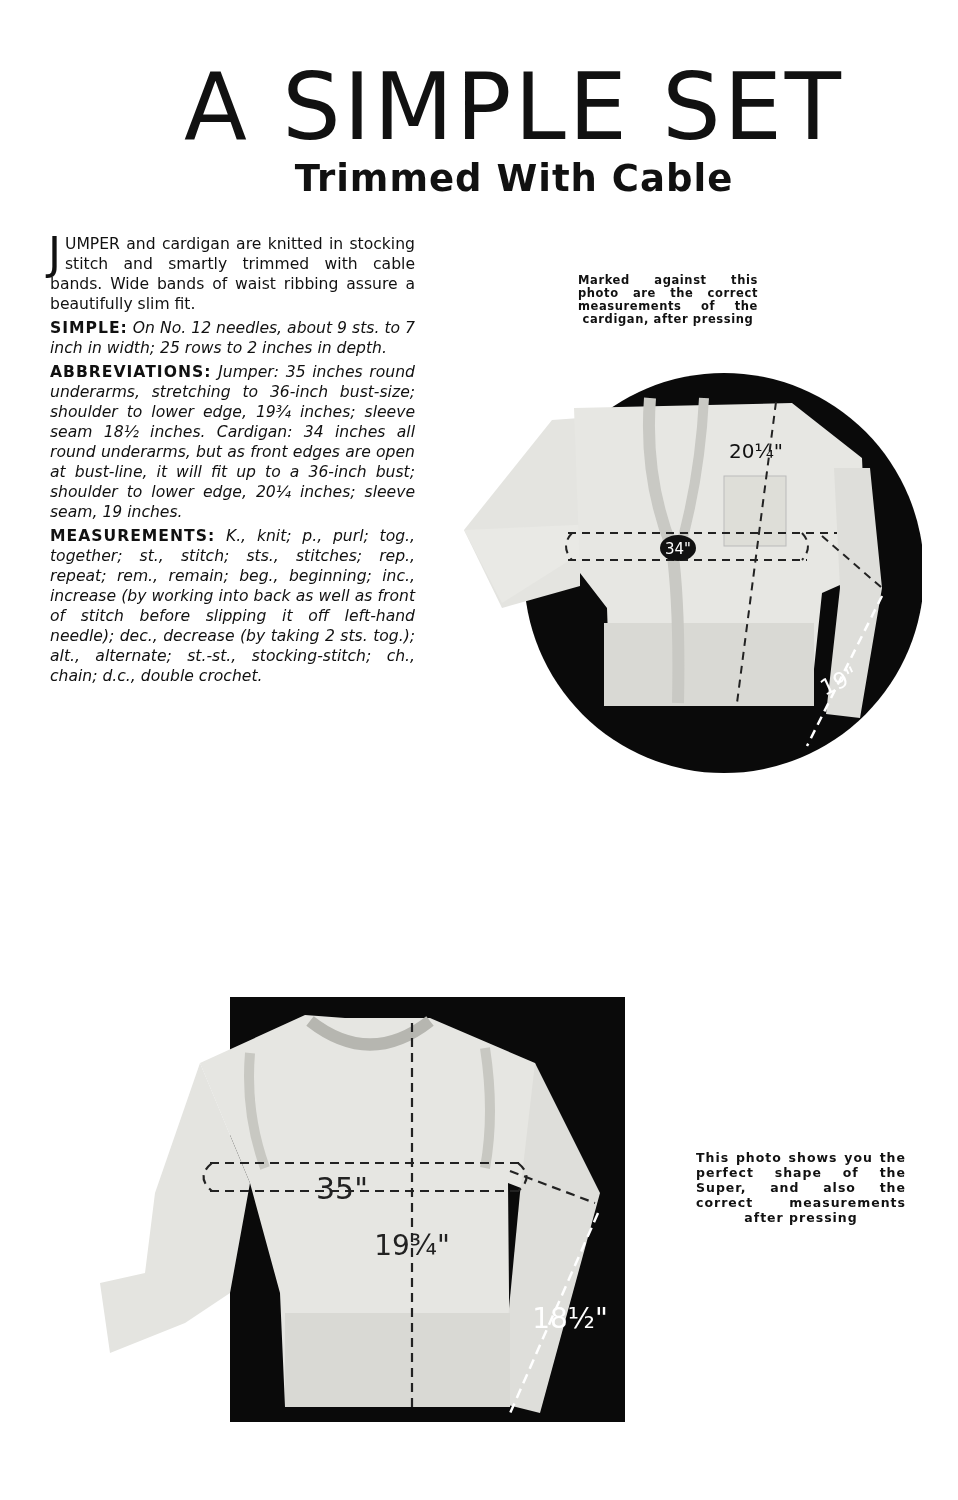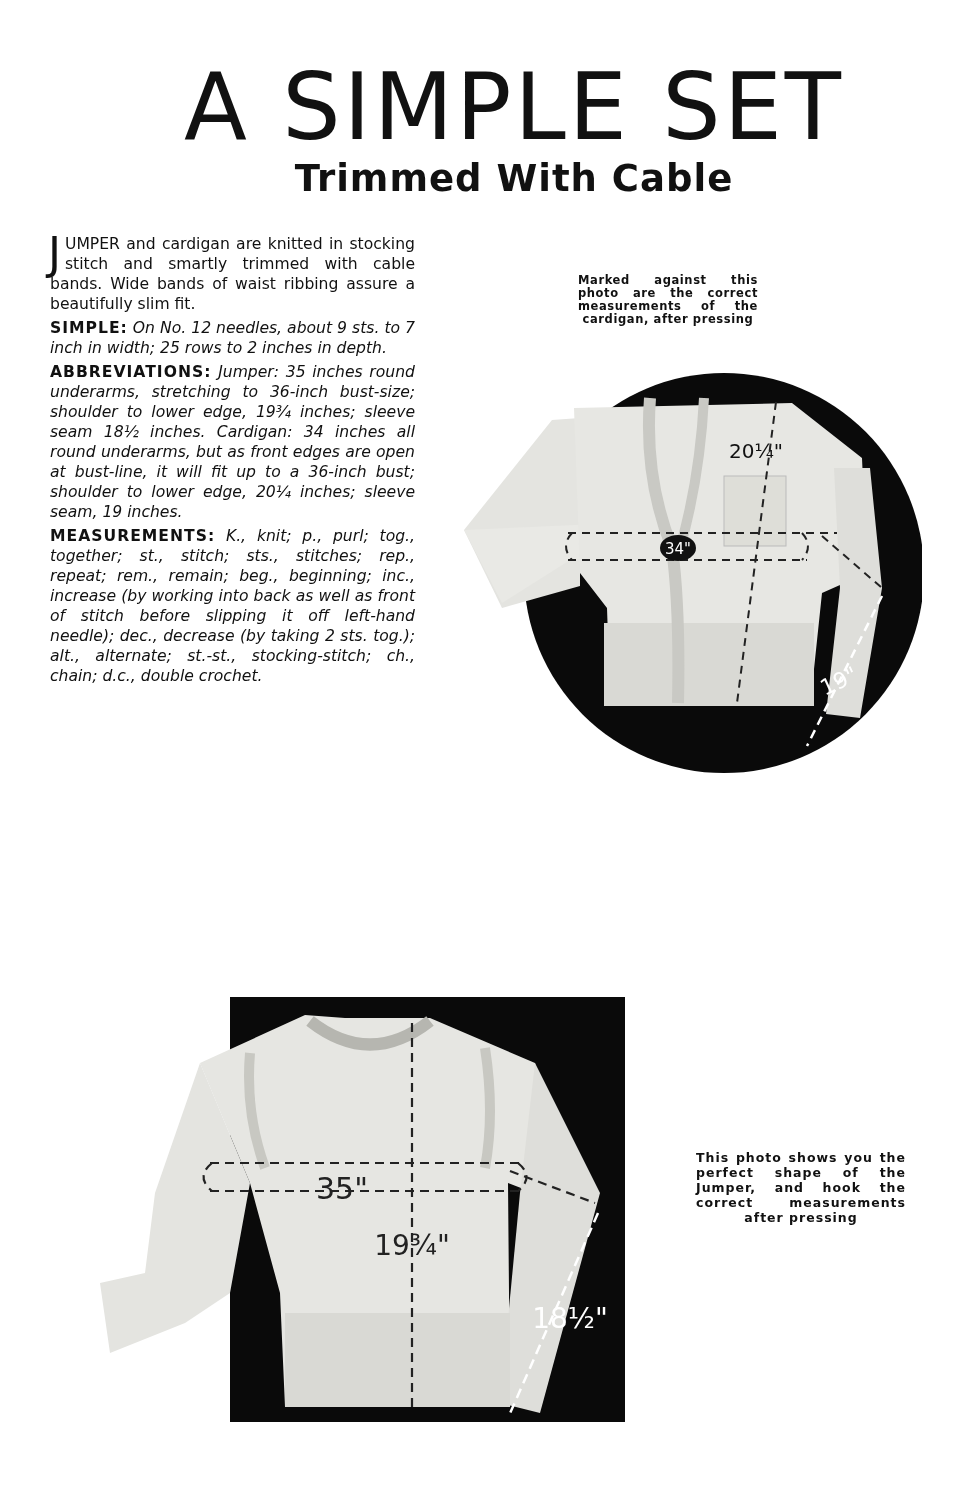--- a/index.html
+++ b/index.html
@@ -101,13 +101,13 @@
     <line x1="410" y1="178" x2="495" y2="210"></line>
   </g>
   <g stroke="#fff" stroke-width="2.5" stroke-dasharray="10,6" fill="none">
     <line x1="498" y1="220" x2="408" y2="425"></line>
   </g>
   <text x="242" y="206" text-anchor="middle" font-size="30" fill="#222" font-family="DejaVu Sans, sans-serif">35"</text>
   <text x="312" y="262" text-anchor="middle" font-size="28" fill="#222" stroke="#e6e6e2" stroke-width="0" font-family="DejaVu Sans, sans-serif">19¾"</text>
   <text x="470" y="335" text-anchor="middle" font-size="28" fill="#fff" font-family="DejaVu Sans, sans-serif">18½"</text>
 </svg>
 
-<div class="caption cap2">This photo shows you the perfect shape of the Jumper, and hook the correct measurements after pressing</div>
+<div class="caption cap2">This photo shows you the perfect shape of the Super, and also the correct measurements after pressing</div>
 
 </body></html>

